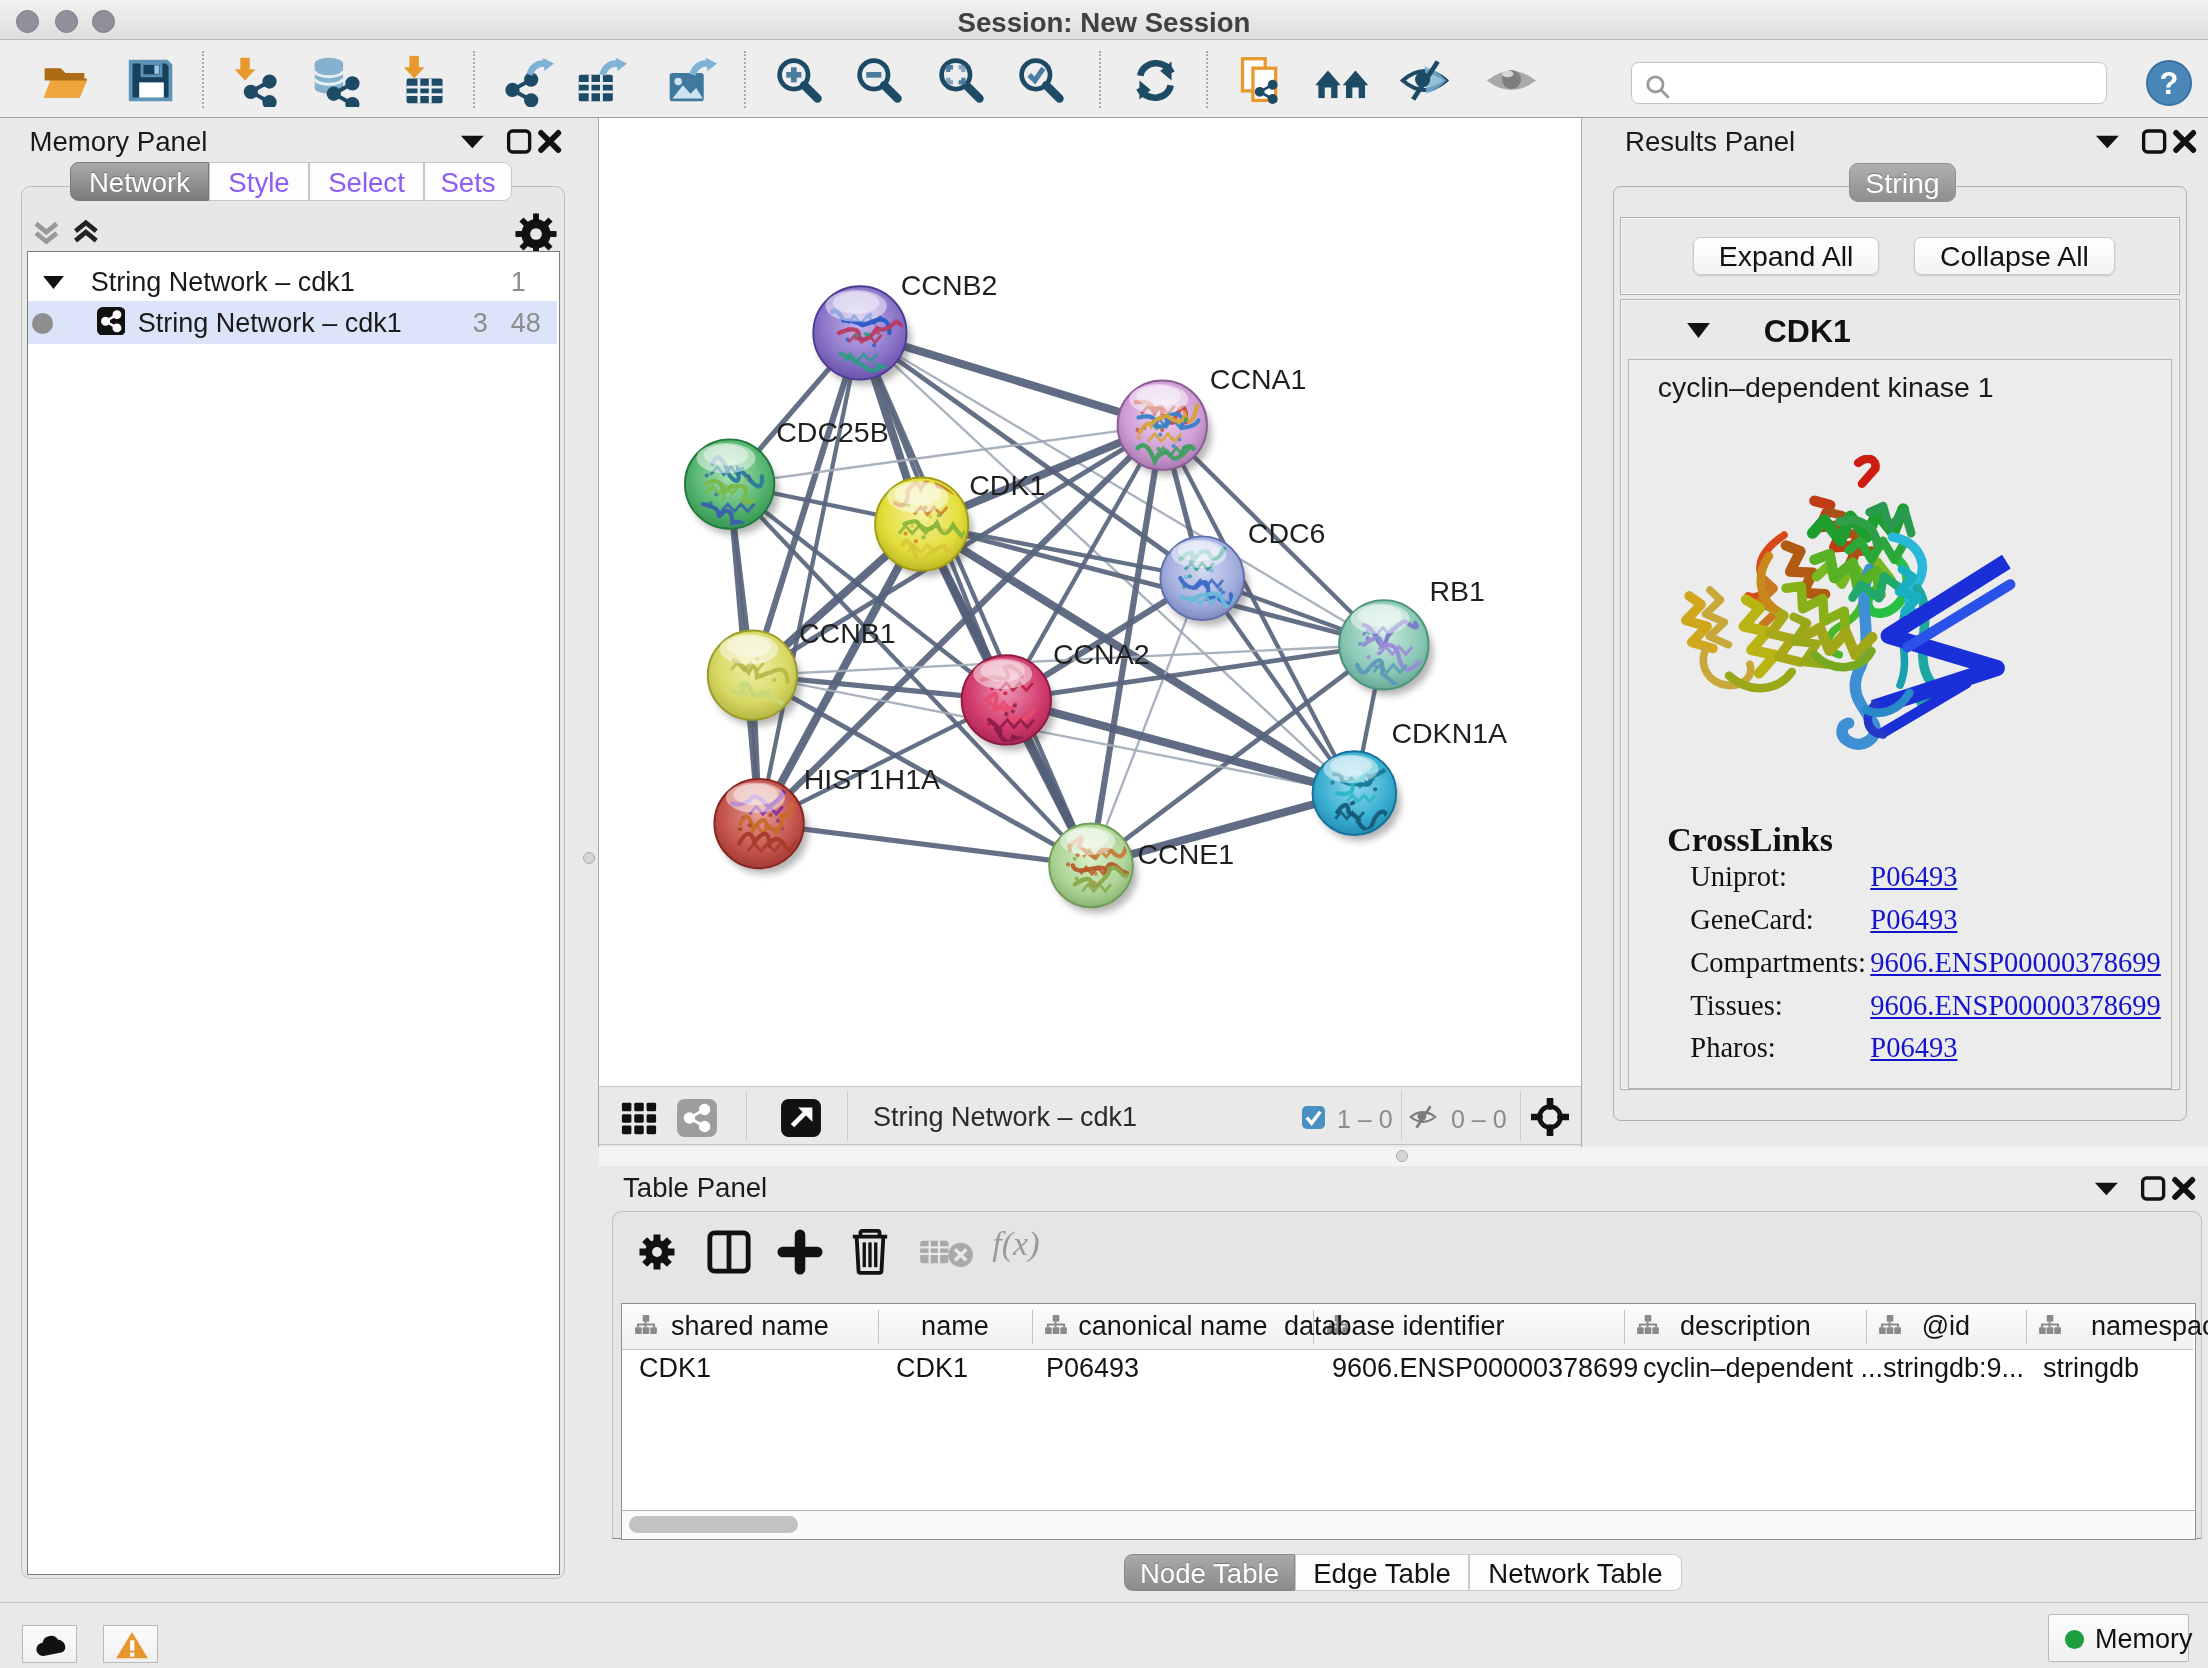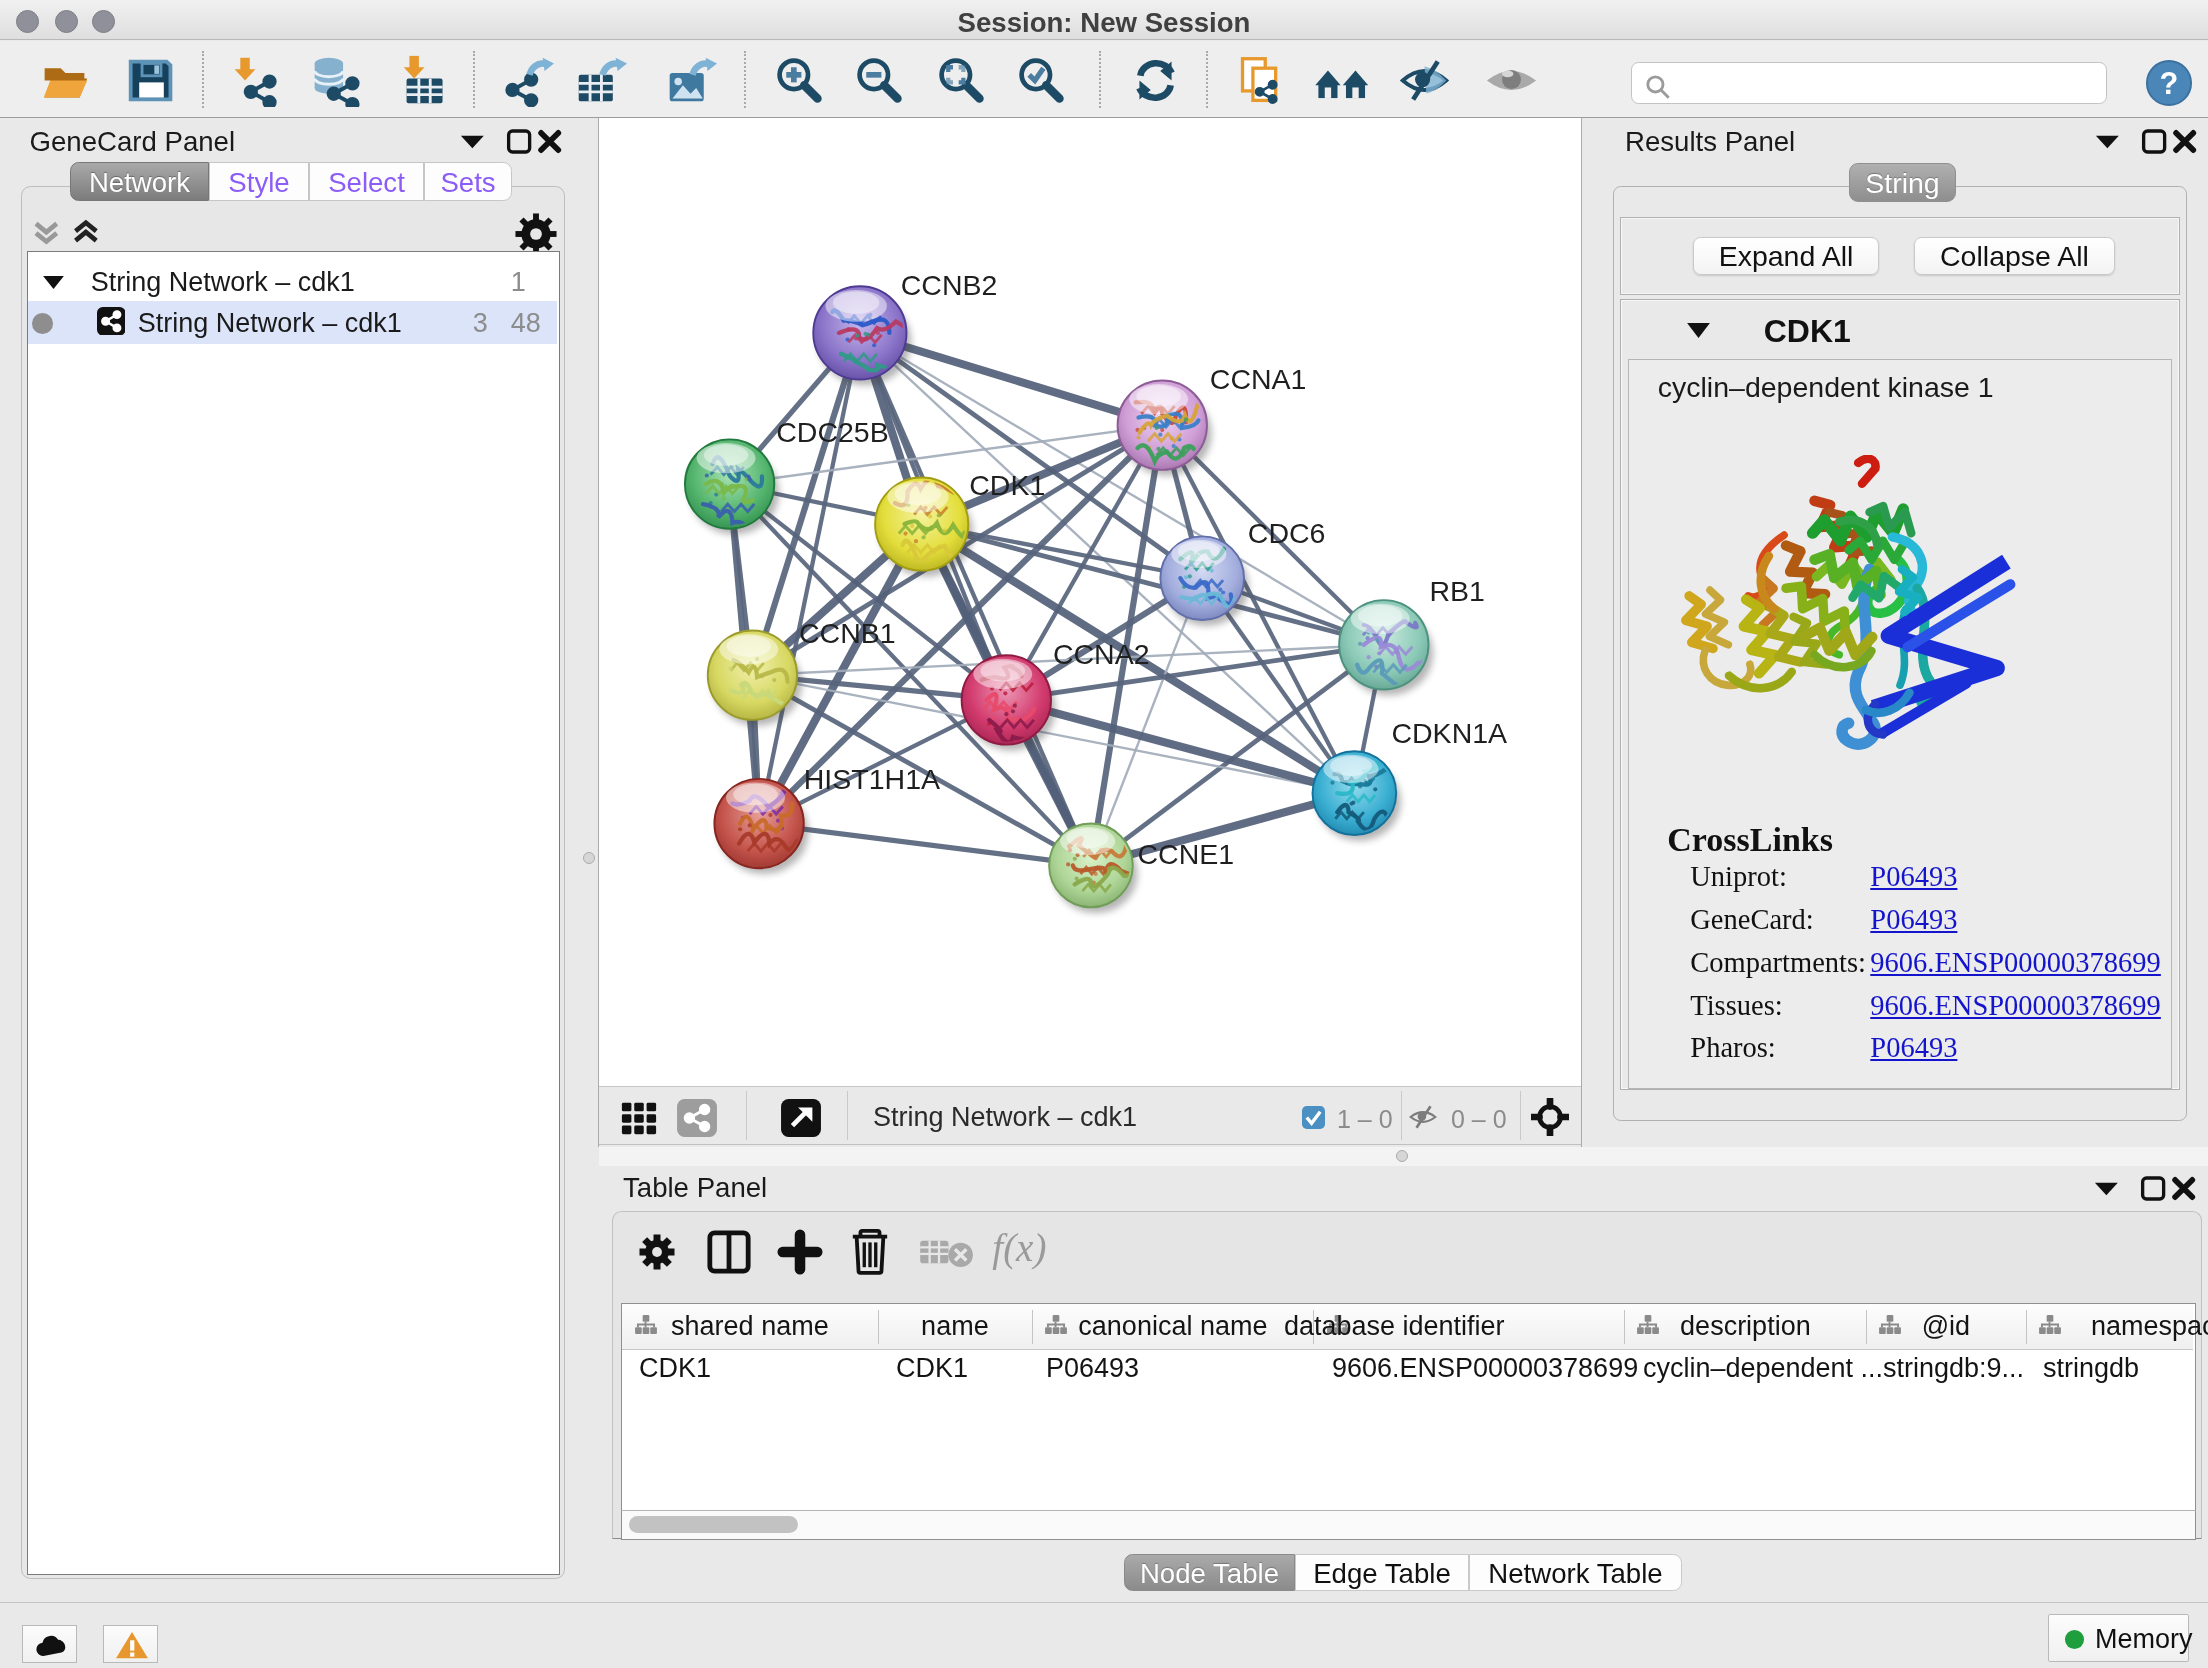--- a/index.html
+++ b/index.html
@@ -228,21 +228,21 @@
 <svg class="abs" style="left:1644px;top:32px" width="28.5" height="28.5" viewBox="0 0 30 30">
       <circle cx="12" cy="12" r="8" stroke="#9b9b9b" stroke-width="3" fill="none"></circle>
       <line x1="18" y1="18" x2="26" y2="26" stroke="#9b9b9b" stroke-width="3"></line>
     </svg>
 <svg class="abs" style="left:2145px;top:18px" width="48" height="48" viewBox="0 0 50 50">
       <circle cx="25" cy="25" r="23" fill="#4a86b8" stroke="#3a719f" stroke-width="2"></circle>
       <text x="25" y="36" font-size="32" font-weight="bold" fill="#fff" text-anchor="middle" font-family="Liberation Sans">?</text>
     </svg>
 </div>
 <div class="abs ctrlpanel">
-<div class="abs panelhead" style="left:29.5px;top:7.6px">GeneCard Panel</div>
+<div class="abs panelhead" style="left:29.5px;top:7.6px">Memory Panel</div>
 <svg class="abs" style="left:459px;top:11.4px" width="105" height="25" viewBox="0 0 110 26">
       <polygon points="2,7 26,7 14,20" fill="#111"></polygon>
       <rect x="52" y="2" width="22" height="22" rx="4" fill="none" stroke="#111" stroke-width="3.5"></rect>
       <path d="M86 4 L104 22 M104 4 L86 22" stroke="#111" stroke-width="6" stroke-linecap="round"></path>
     </svg>
 <div class="abs cp-box"></div>
 <div class="abs tab tabsel" style="left:70px;width:139px;border-radius:8.6px 0 0 8.6px;">Network</div>
 <div class="abs tab" style="left:209px;width:100px;">Style</div>
 <div class="abs tab" style="left:309px;width:115px;">Select</div>
 <div class="abs tab" style="left:424px;width:88px;border-radius:0 8.6px 8.6px 0;">Sets</div>
@@ -889,21 +889,21 @@
         <rect x="1" y="4" width="30" height="24" rx="3" fill="#a9a9a9"></rect>
         <g stroke="#e7e7e7" stroke-width="2.4">
           <line x1="1" y1="11" x2="31" y2="11"></line>
           <line x1="1" y1="18" x2="31" y2="18"></line>
           <line x1="11" y1="4" x2="11" y2="28"></line>
           <line x1="21" y1="4" x2="21" y2="28"></line>
         </g>
         <circle cx="44" cy="19" r="13" fill="#a9a9a9"></circle>
         <path d="M38 13 L50 25 M50 13 L38 25" stroke="#e7e7e7" stroke-width="3.6"></path>
       </svg>
-<div class="abs" style="left:379px;top:13.3px;font-size:39px;color:#9a9a9a;font-family:'Liberation Serif',serif;font-style:italic">f(x)</div>
+<div class="abs" style="left:379px;top:13.3px;font-size:34px;color:#9a9a9a;font-family:'Liberation Serif',serif;font-style:italic">f(x)</div>
 <div class="abs tbl">
 <div class="abs thead"></div>
 <svg class="abs" style="left:13.3px;top:11.4px" width="22" height="19" viewBox="0 0 23 20">
           <g fill="#8a8a8a">
             <rect x="8" y="0" width="7" height="7" rx="1"></rect>
             <rect x="0" y="13" width="7" height="7" rx="1"></rect>
             <rect x="8" y="13" width="7" height="7" rx="1"></rect>
             <rect x="16" y="13" width="7" height="7" rx="1"></rect>
             <path d="M11 7 V10 M3 13 V10 H20 V13 M11 10 V13" stroke="#8a8a8a" stroke-width="2" fill="none"></path>
           </g>

